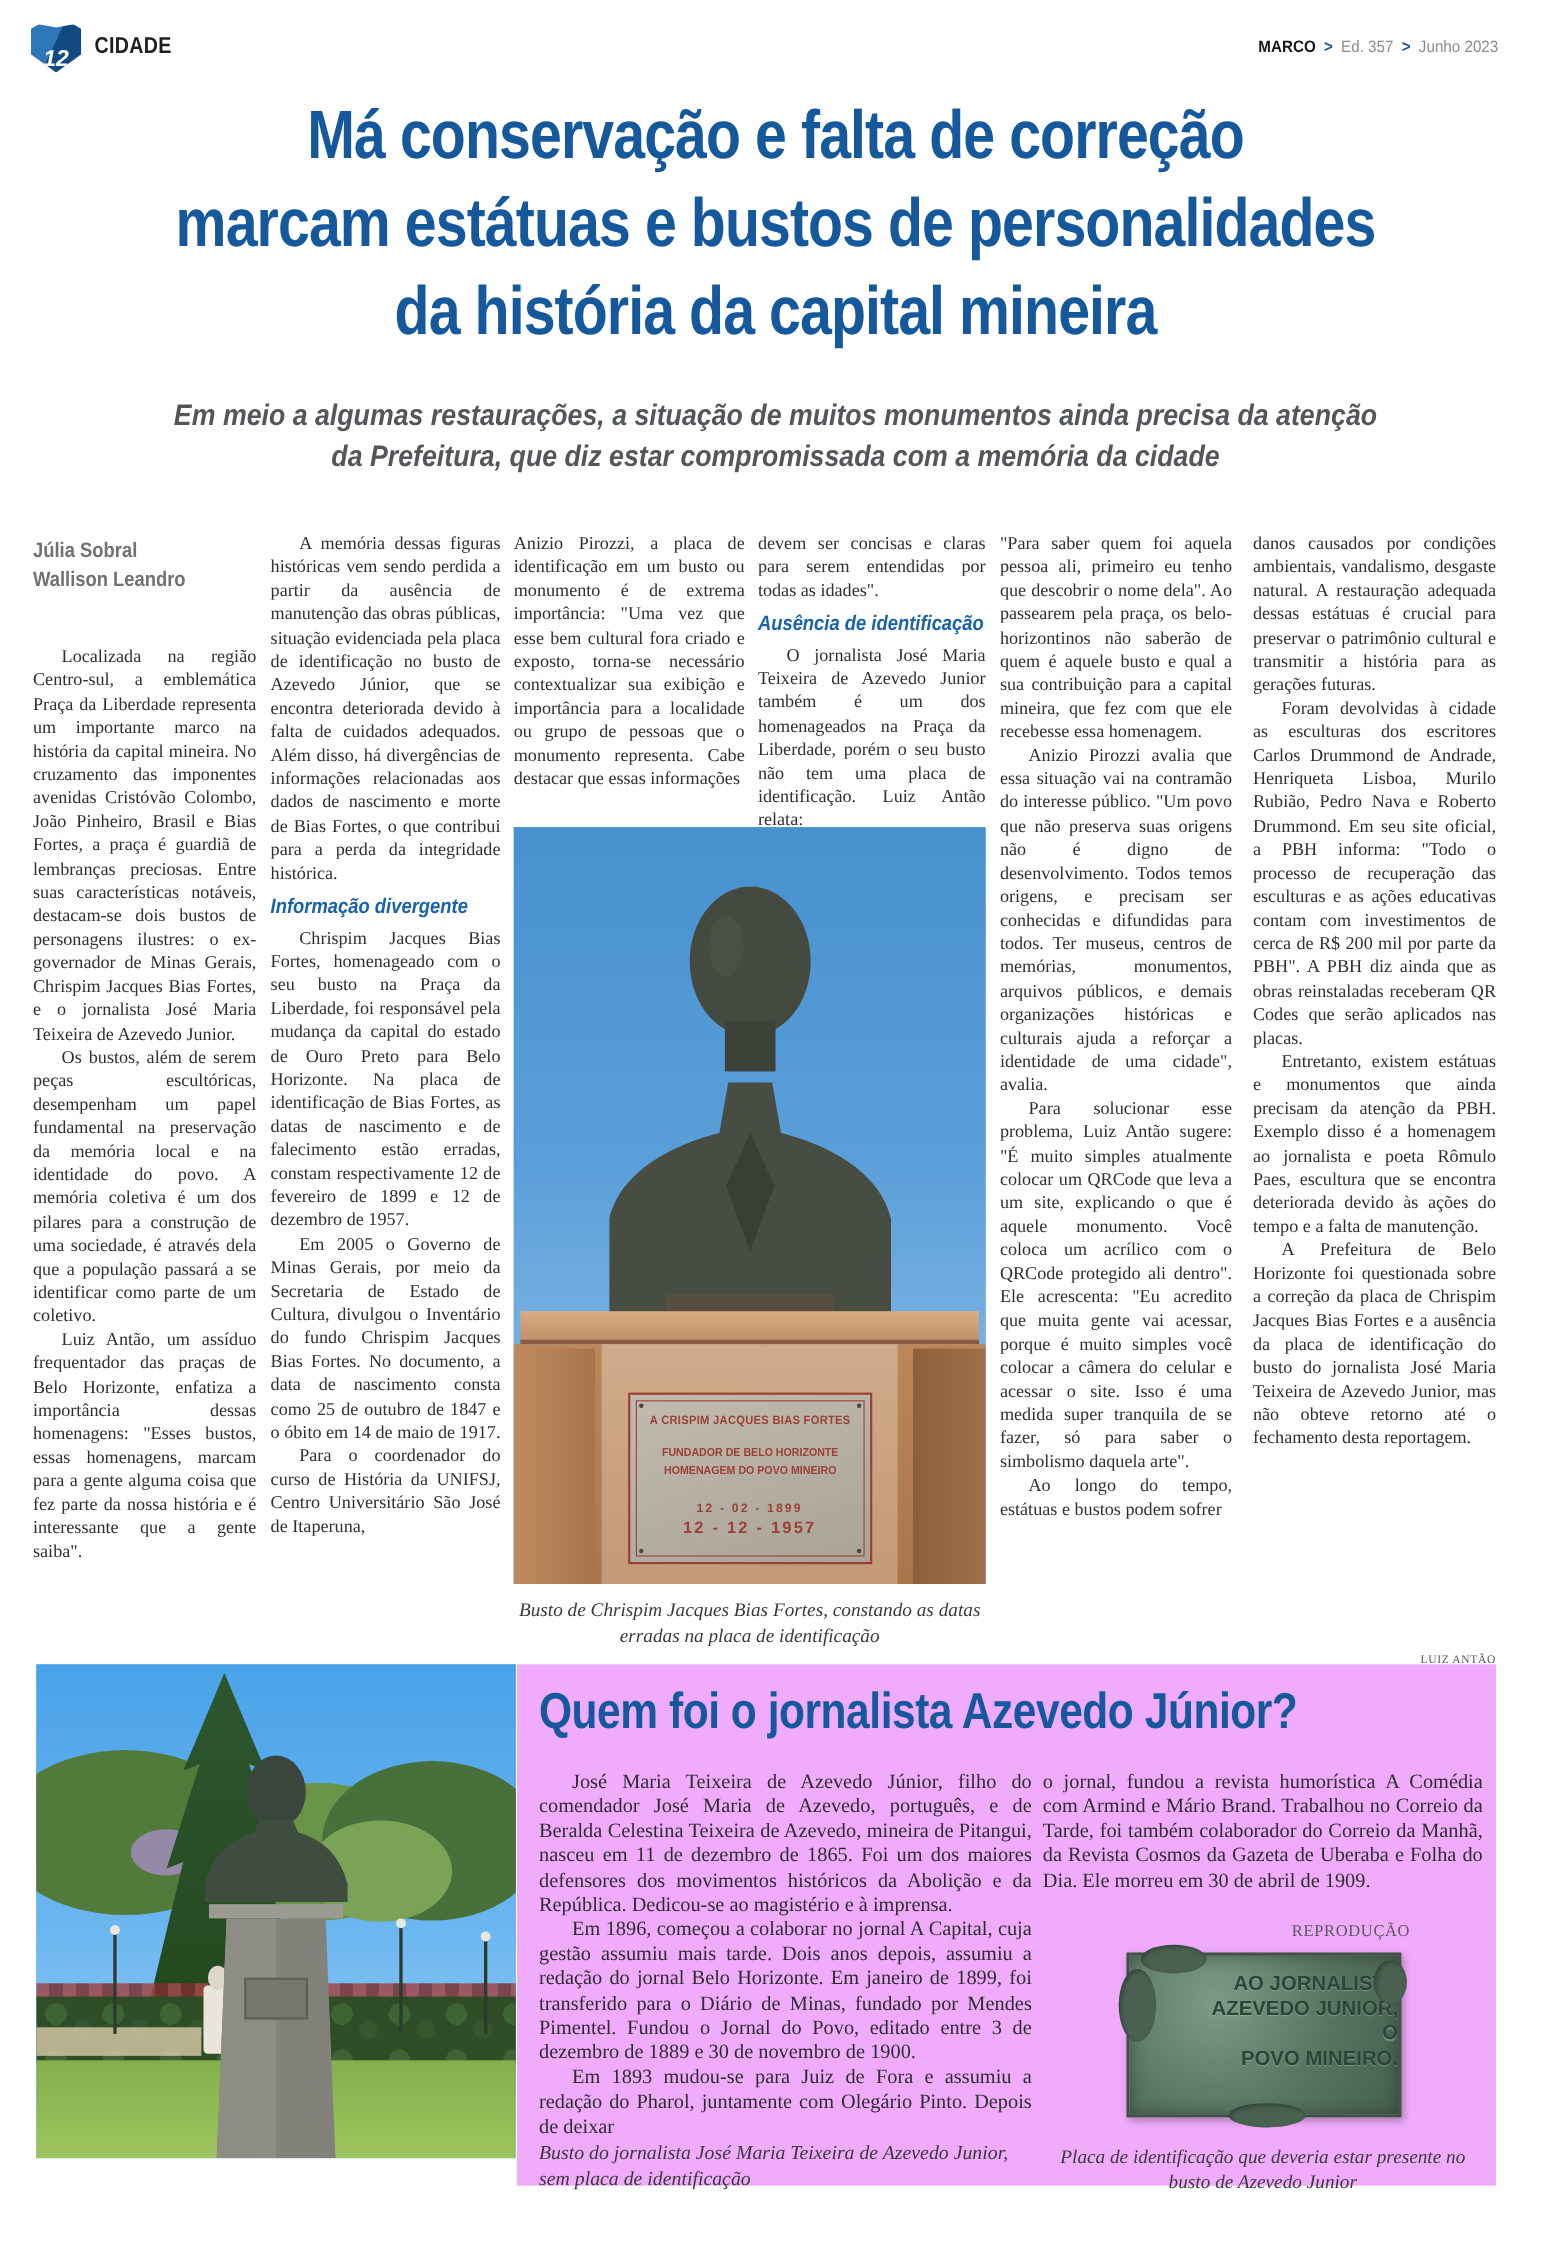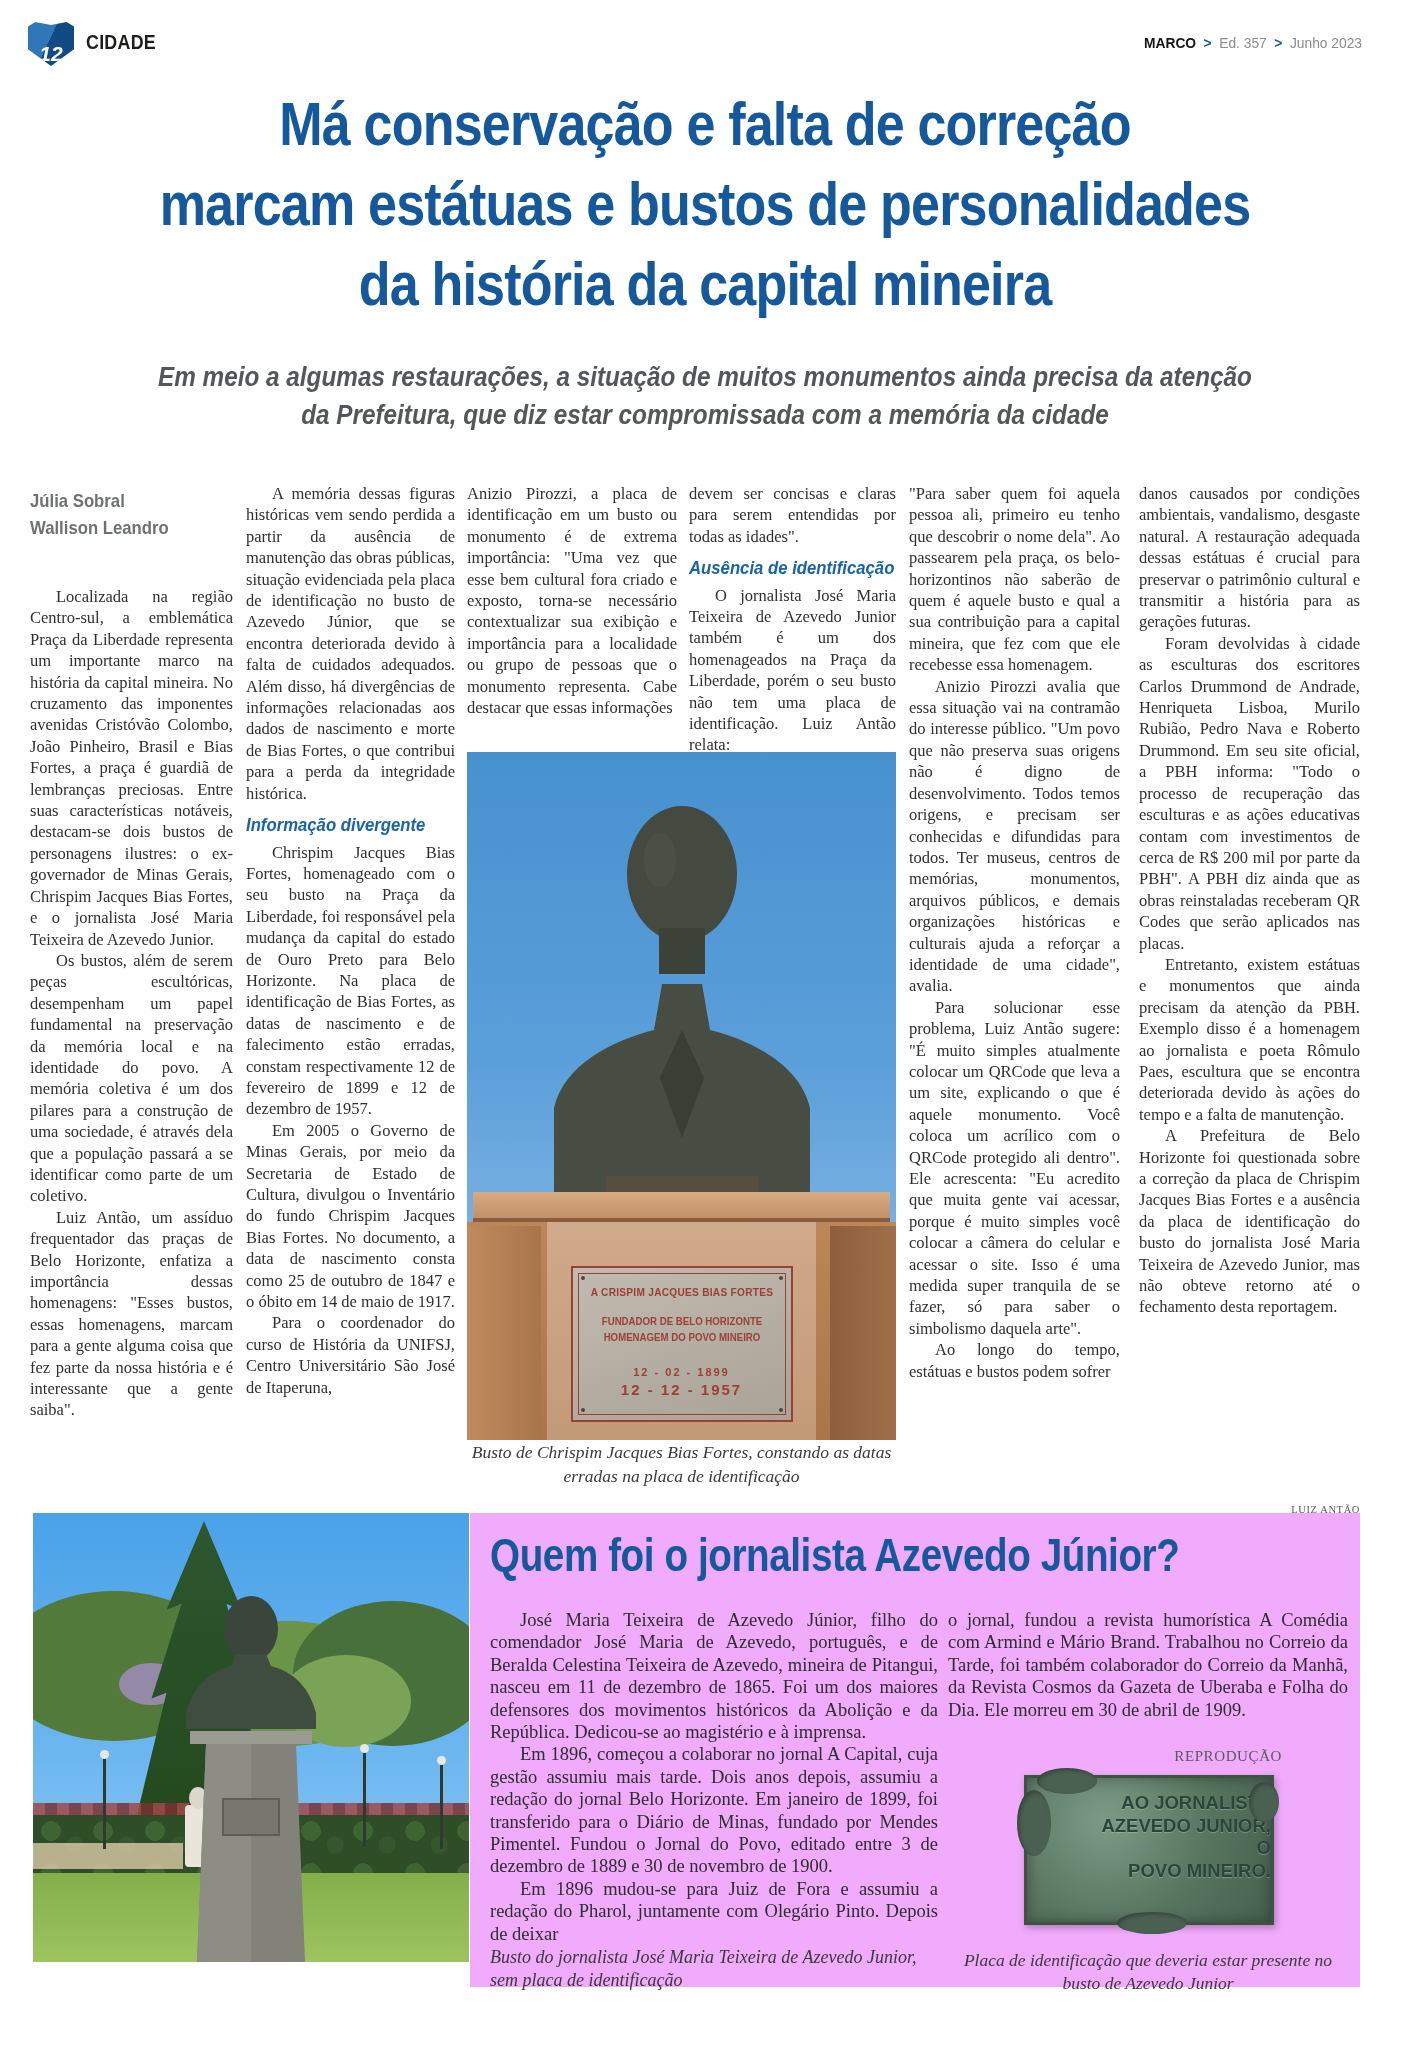--- a/index.html
+++ b/index.html
@@ -53,21 +53,21 @@
   .stone-plaque{position:absolute;left:50%;transform:translateX(-50%);top:514px;width:222px;height:156px;
     background:linear-gradient(160deg,#c0bab0,#aaa497);border:2px solid #9c4036;padding:5px}
   .stone-inner{width:100%;height:100%;border:1px solid #9c4036;position:relative;
     font-family:"Liberation Sans",sans-serif;font-weight:700;color:#9c4036;text-align:center}
   .stone-inner .sline:nth-child(1){font-size:11px;letter-spacing:.3px;margin-top:12px;transform:scaleX(.92)}
   .stone-inner .sline:nth-child(2){font-size:10.5px;margin-top:17px;transform:scaleX(.92)}
   .stone-inner .sline:nth-child(3){font-size:10.5px;margin-top:4px;transform:scaleX(.92)}
   .stone-inner .sline:nth-child(4){font-size:11px;letter-spacing:2px;margin-top:23px}
   .stone-inner .sline:nth-child(5){font-size:15px;letter-spacing:2px;margin-top:3px}
   .screw{position:absolute;width:4px;height:4px;border-radius:50%;background:#4e463c}
-  .photo-caption{margin-top:0;text-align:center;font-style:italic;font-size:17.5px;
+  .photo-caption{margin-top:11px;text-align:center;font-style:italic;font-size:17.5px;
     line-height:24px;color:#3a3a3a}
 
   
   .article-credit{right:50px;top:1504px;font-size:10.5px;letter-spacing:.6px;color:#5a5a5a}
 
   
   .park{left:33px;top:1513px;width:436px;height:449px;overflow:hidden;background:#58abec;position:absolute}
   .park .psky{position:absolute;inset:0;background:linear-gradient(180deg,#4aa2e8 0%,#6db7f0 55%,#9ed0f4 100%)}
   .blob{position:absolute;border-radius:50%}
   .hedge{position:absolute;left:0;right:0;top:302px;height:60px;background:#2f4d27;
@@ -234,21 +234,21 @@
     <polygon points="40,191 85,191 85,409 31,409" fill="#8d8d84"></polygon>
     <rect x="57" y="246" width="56" height="36" fill="#77776e" stroke="#5e5e56" stroke-width="2"></rect>
   </svg>
 </div>
 
 <div class="box">
   <div class="box-headline">Quem foi o jornalista Azevedo Júnior?</div>
   <div class="box-col" style="left:20px;width:448px">
       <div class="para">José Maria Teixeira de Azevedo Júnior, filho do comendador José Maria de Azevedo, português, e de Beralda Celestina Teixeira de Azevedo, mineira de Pitangui, nasceu em 11 de dezembro de 1865.  Foi um dos maiores defensores dos movimentos históricos da Abolição e da República. Dedicou-se ao magistério e à imprensa.</div>
       <div class="para">Em 1896, começou a colaborar no jornal A Capital, cuja gestão assumiu mais tarde. Dois anos depois, assumiu a redação do jornal Belo Horizonte. Em janeiro de 1899, foi transferido para o Diário de Minas, fundado por Mendes Pimentel. Fundou o Jornal do Povo, editado entre 3 de dezembro de 1889 e 30 de novembro de 1900.</div>
-      <div class="para">Em 1896 mudou-se para Juiz de Fora e assumiu a redação do Pharol, juntamente com Olegário Pinto. Depois de deixar</div>
+      <div class="para">Em 1893 mudou-se para Juiz de Fora e assumiu a redação do Pharol, juntamente com Olegário Pinto. Depois de deixar</div>
     </div>
   <div class="box-col" style="left:478px;width:400px">
     <div>
         <div class="para cont">o jornal, fundou a revista humorística A Comédia com Armind e Mário Brand. Trabalhou no Correio da Tarde, foi também colaborador do Correio da Manhã, da Revista Cosmos da Gazeta de Uberaba e Folha do Dia. Ele morreu em 30 de abril de 1909.</div>
       </div>
     <div class="repro-credit">REPRODUÇÃO</div>
     <div class="bronze">
       <div class="wreath" style="left:-10px;top:12px;width:34px;height:66px"></div>
       <div class="wreath" style="left:10px;top:-10px;width:60px;height:26px"></div>
       <div class="wreath" style="right:-8px;top:4px;width:30px;height:40px"></div>

